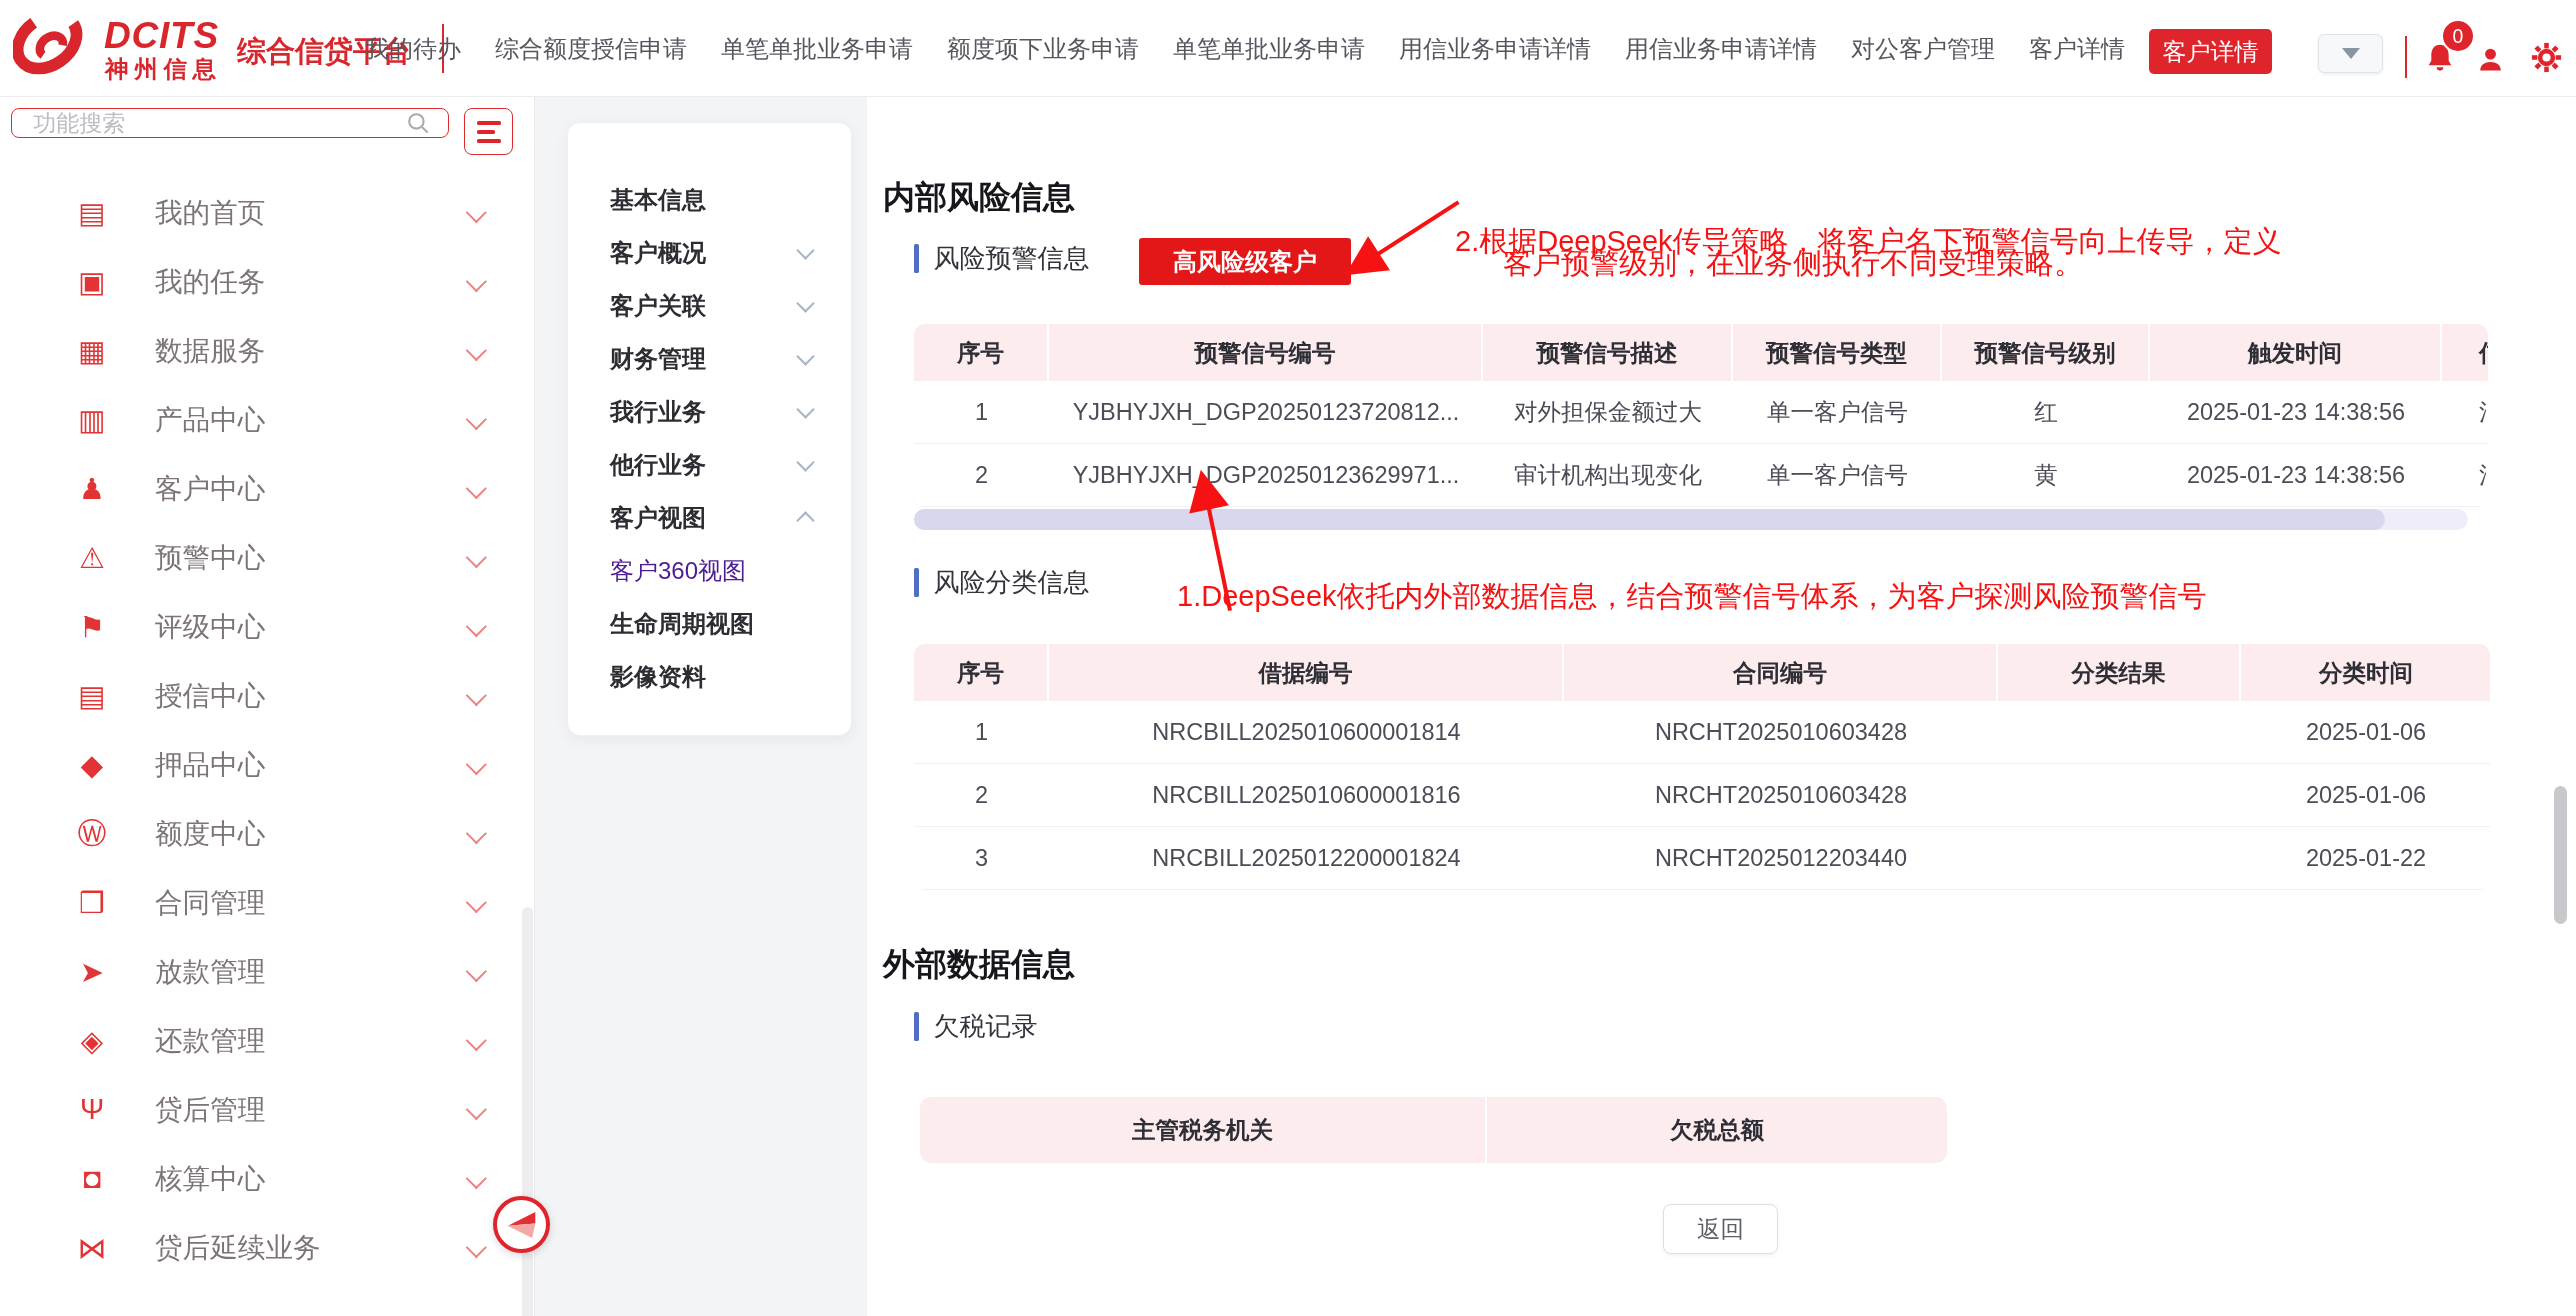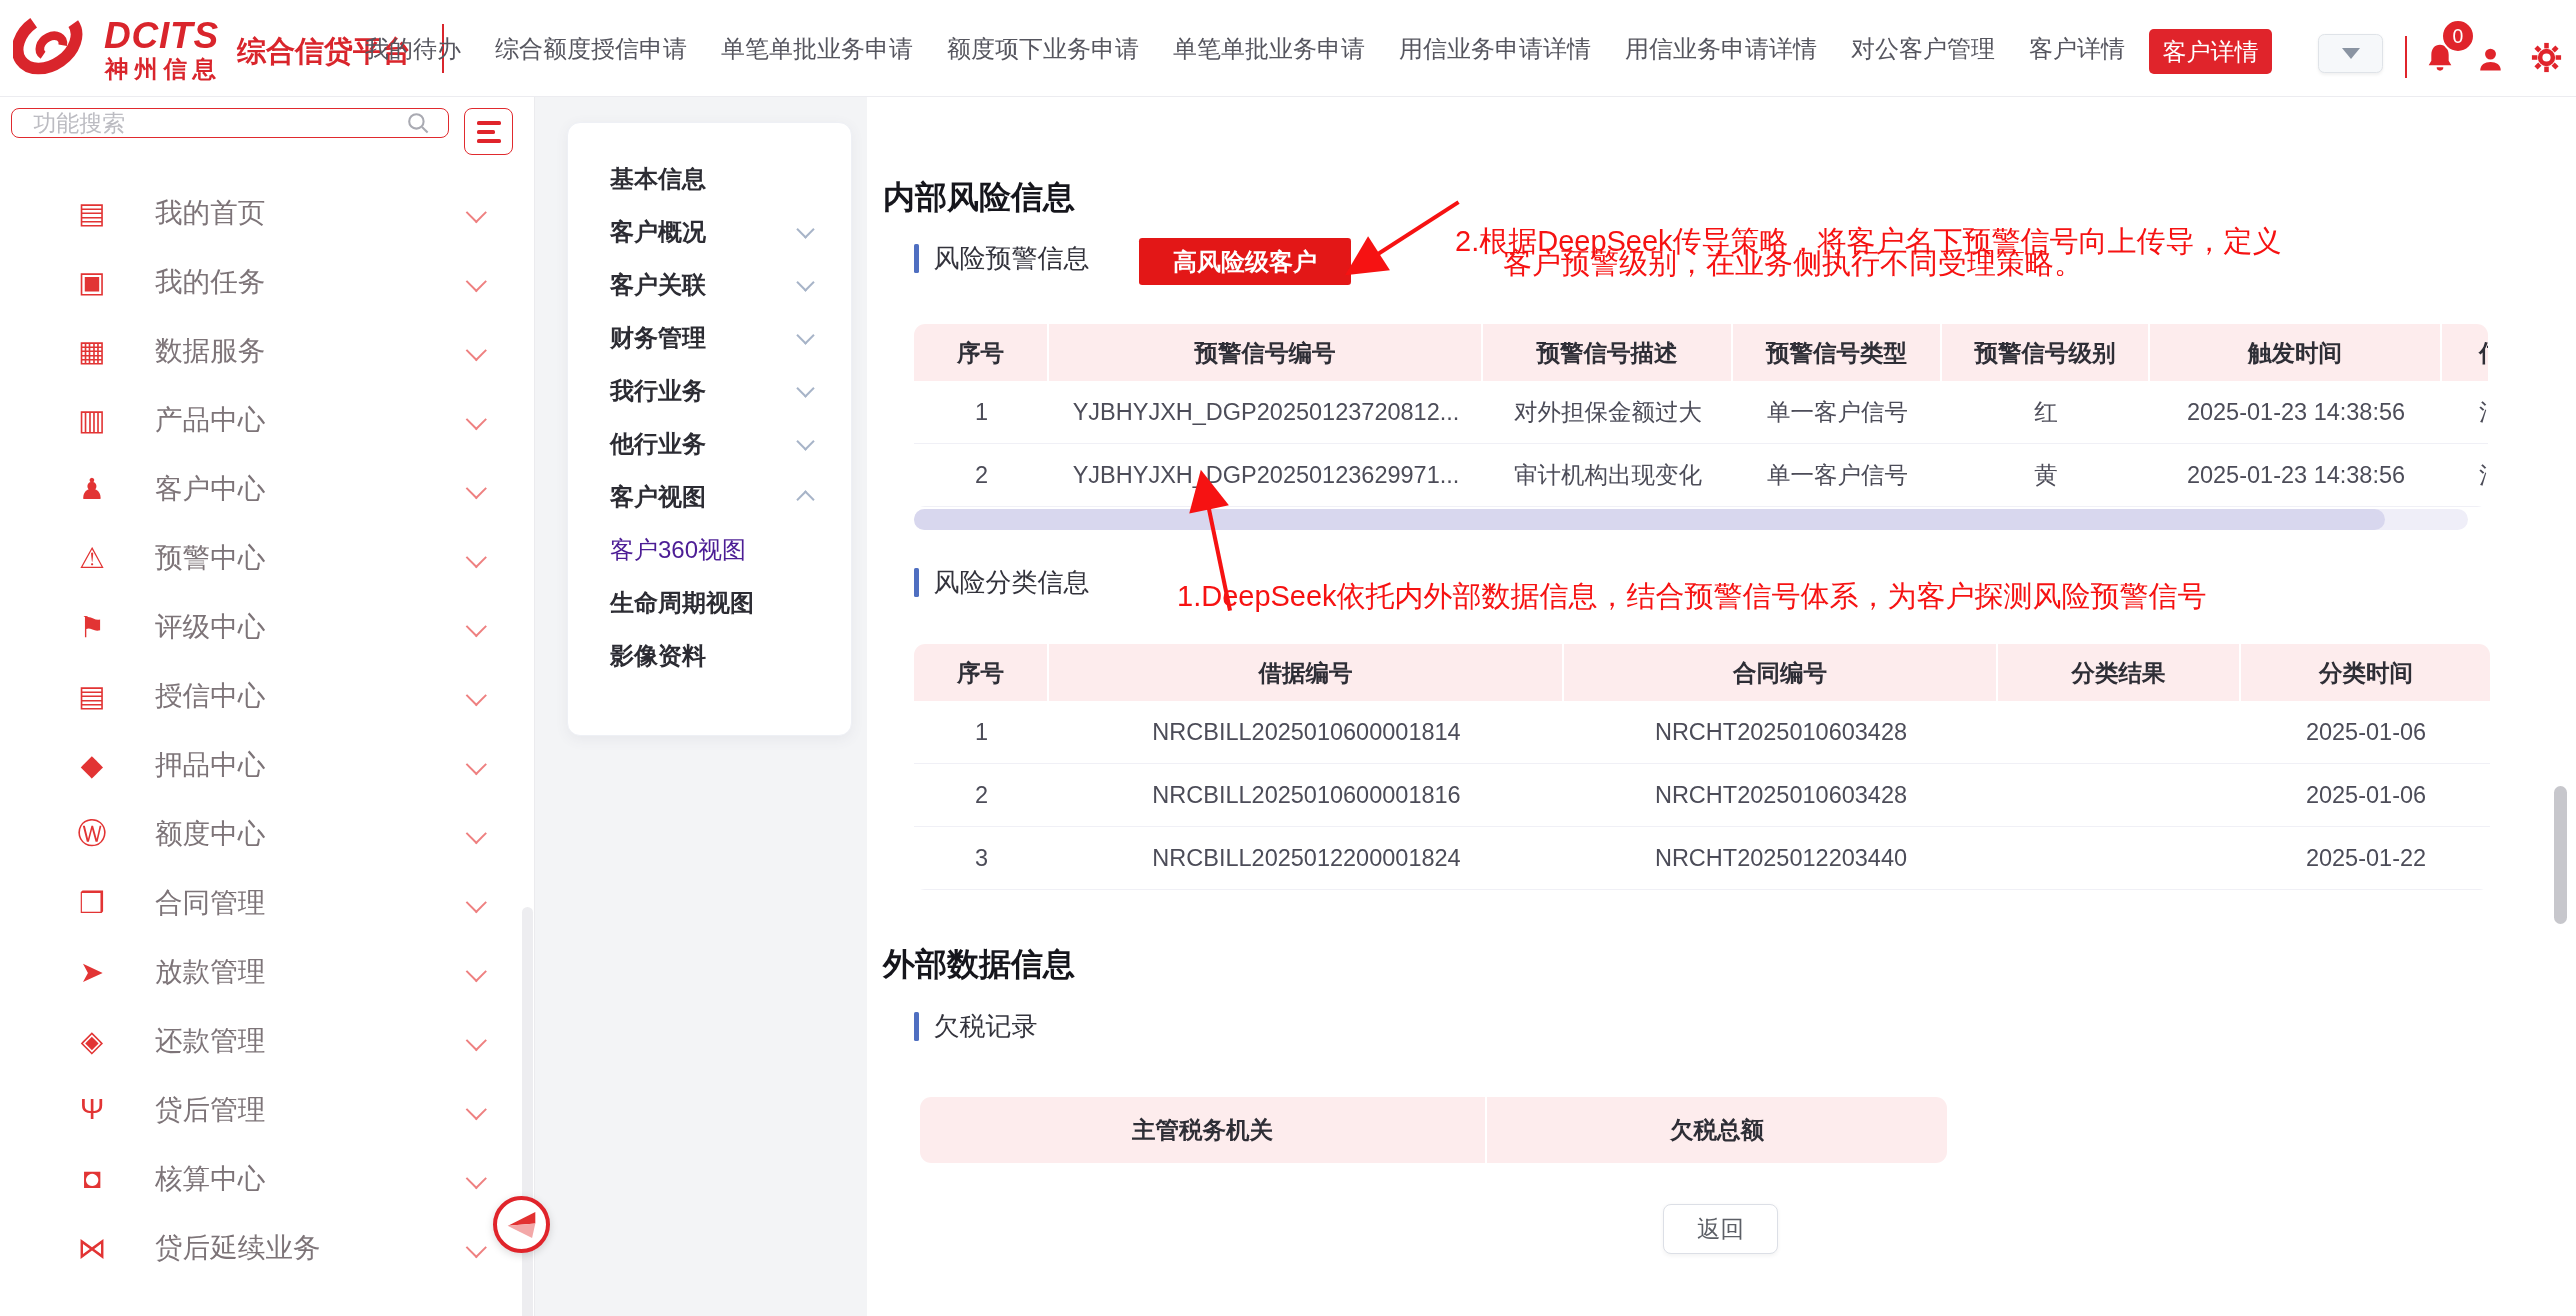--- a/index.html
+++ b/index.html
@@ -38,21 +38,21 @@
   .side-list { position:absolute; left:0; top:81px; width:100%; }
   .side-item { height:69px; display:flex; align-items:center; cursor:pointer; }
   .side-icon { width:58px; margin-left:63px; font-size:29px; color:#e23434; text-align:center; flex:none; }
   .side-label { margin-left:34px; font-size:27.6px; color:#7d7478; }
   .chev { width:14.6px; height:14.6px; border-right:2.4px solid #ee8080; border-bottom:2.4px solid #ee8080; transform:rotate(45deg); }
   .side-chev { margin-left:auto; margin-right:50px; flex:none; }
   .side-scroll { position:absolute; left:522px; top:810px; width:11.3px; height:417px; background:#ededf0; border-radius:5.7px; }
   .collapse-btn { position:absolute; left:493px; top:1196px; width:57px; height:57px; border-radius:50%; background:#fff; border:4px solid #e0242b; box-shadow:0 2.4px 8px rgba(0,0,0,.15); display:flex; align-items:center; justify-content:center; z-index:9; cursor:pointer; }
   
   .submenu-card { position:absolute; left:567px; top:122px; width:285px; height:614px; background:#fff; border:0.8px solid #eef0f5; border-radius:13px; box-shadow:0 3.2px 13px rgba(80,90,120,.07); }
-  .sub-list { padding-top:29px; }
+  .sub-list { padding-top:29px;margin-top:21px; }
   .sub-item { height:53px; display:flex; align-items:center; padding:0 39px 0 42px; cursor:pointer; }
   .sub-label { font-size:24px; font-weight:700; color:#2c2c33; }
   .sub-item.active .sub-label { color:#4c1d95; font-weight:400; }
   .sub-chev { margin-left:auto; width:13px; height:13px; border-right:2.4px solid #a7b4c8; border-bottom:2.4px solid #a7b4c8; transform:rotate(45deg); flex:none; margin-top:-4.9px; }
   .sub-chev.up { transform:rotate(225deg); margin-top:6.5px; }
   
   .main { position:absolute; left:867px; top:97px; width:1709px; height:1220px; background:#fff; overflow:hidden; }
   .h1-title { position:absolute; font-size:32px; font-weight:700; color:#16161c; }
   #title-internal { left:16px; top:79px; }
   #title-external { left:16px; top:846px; }

